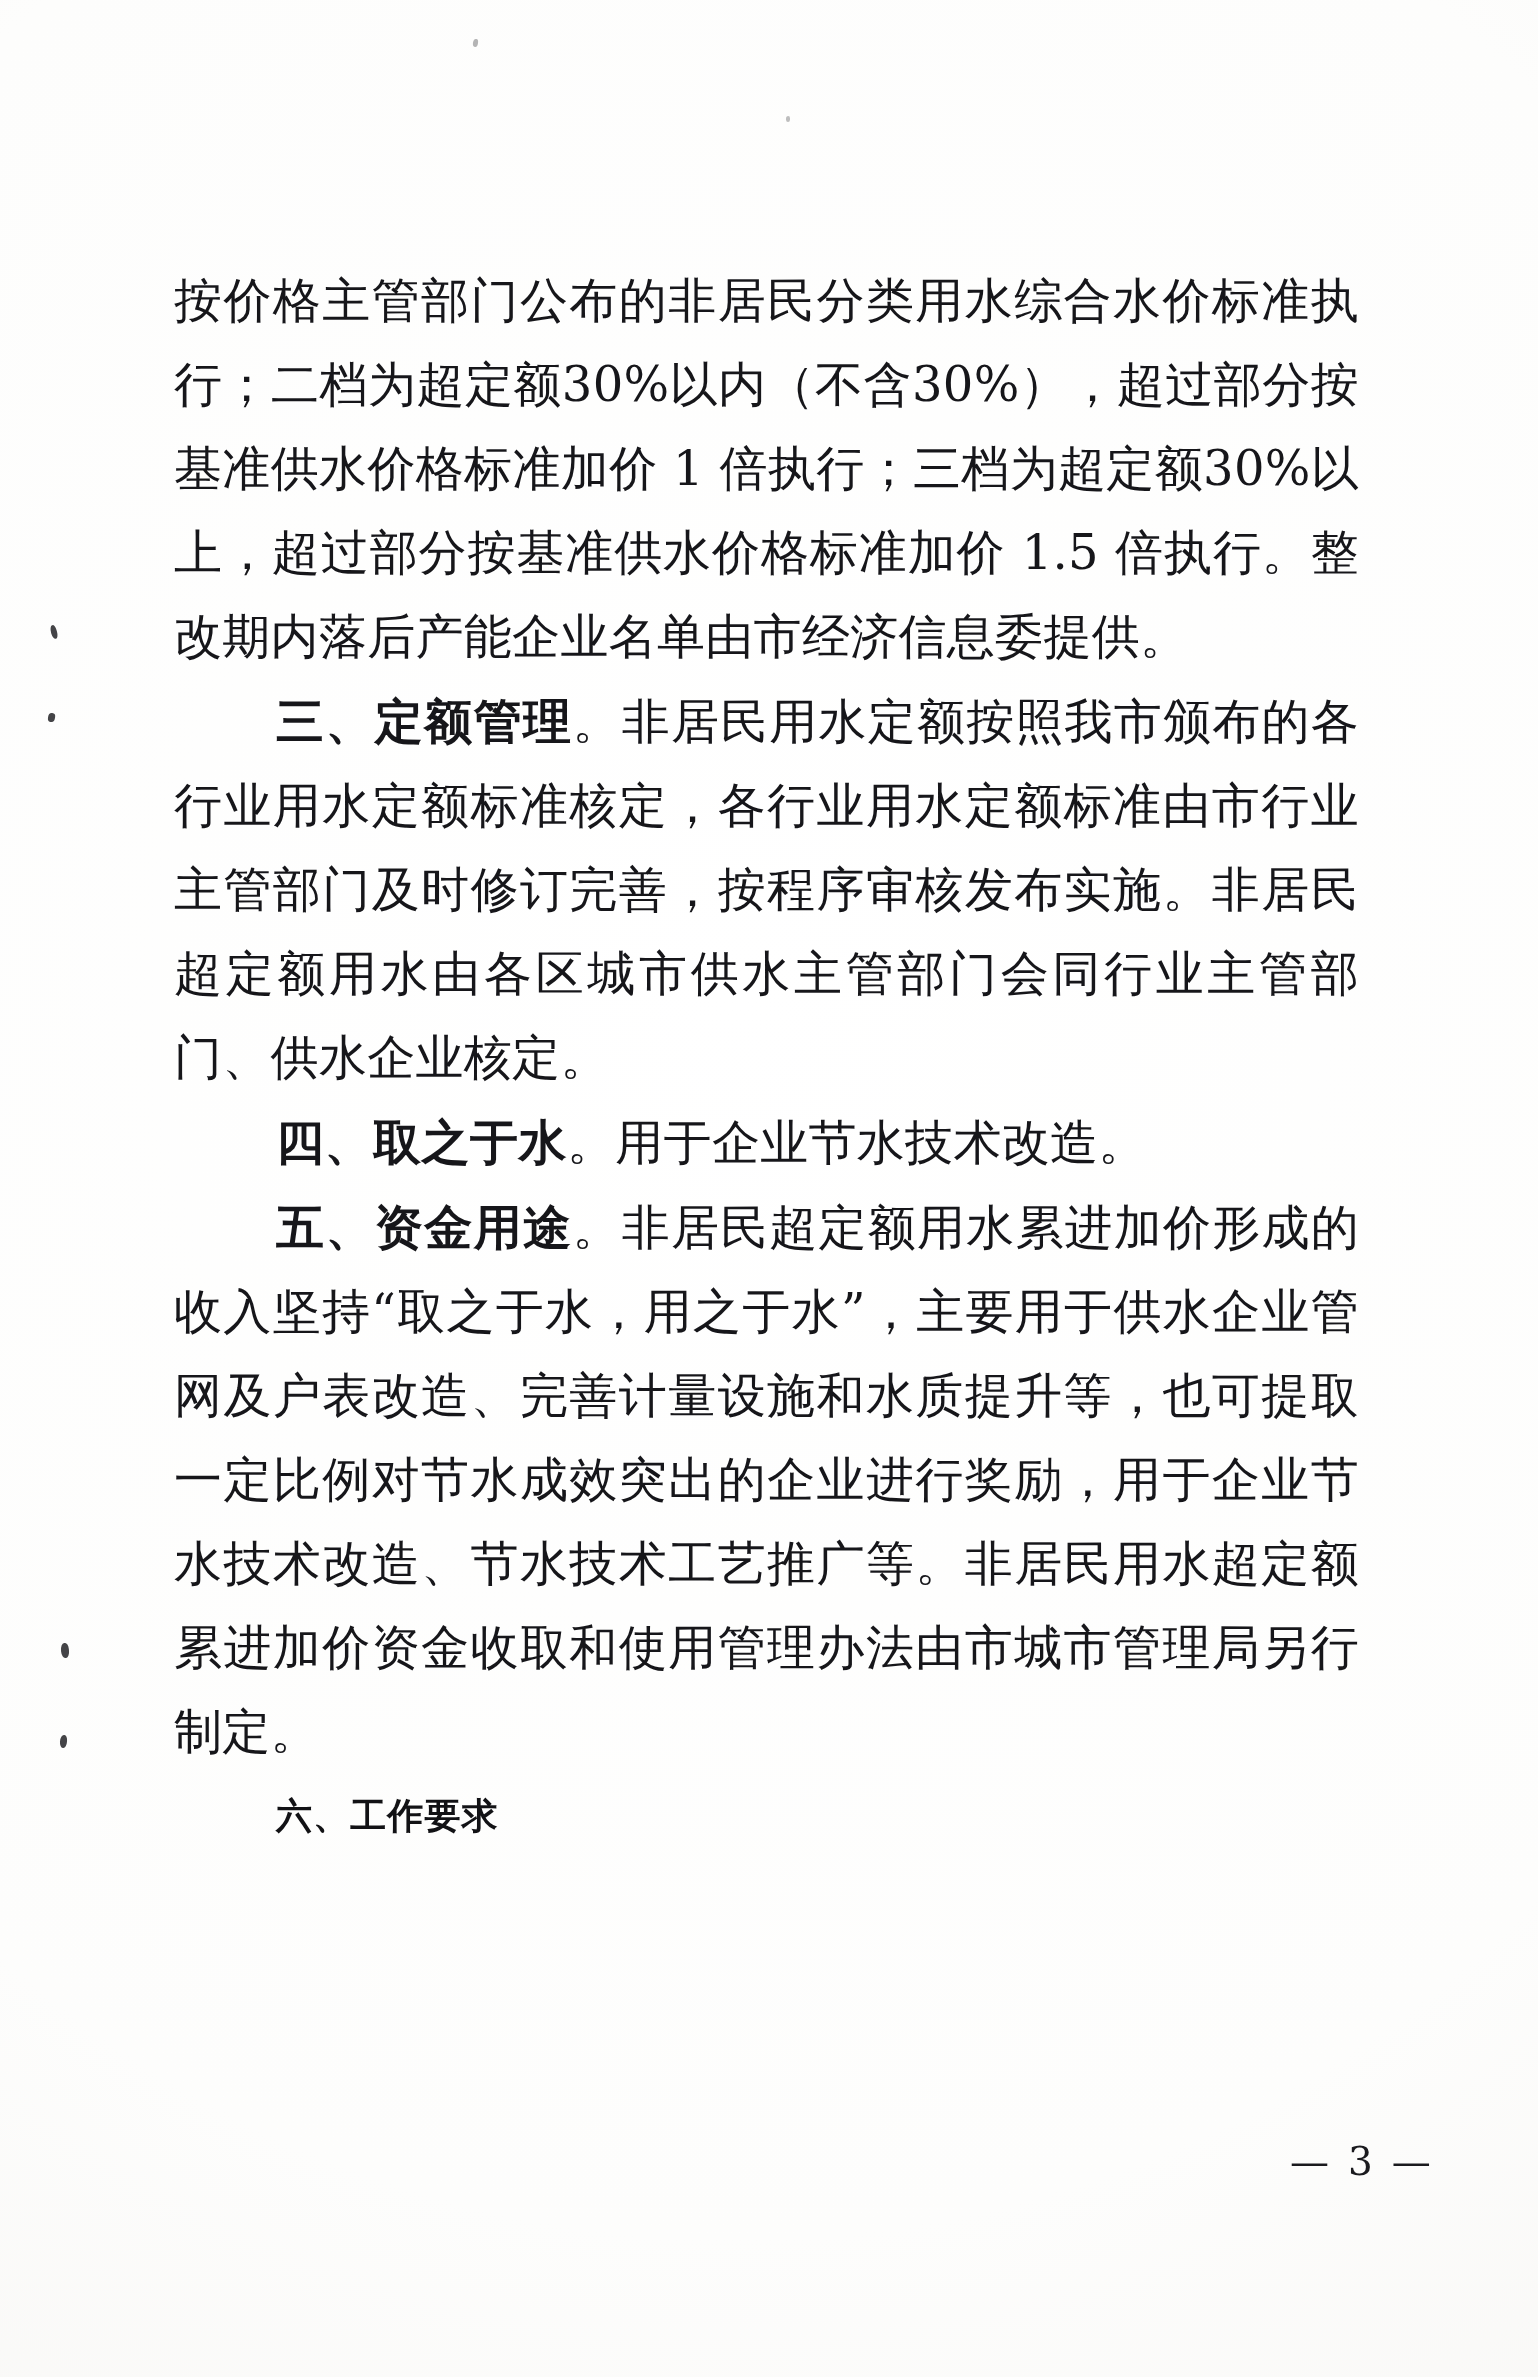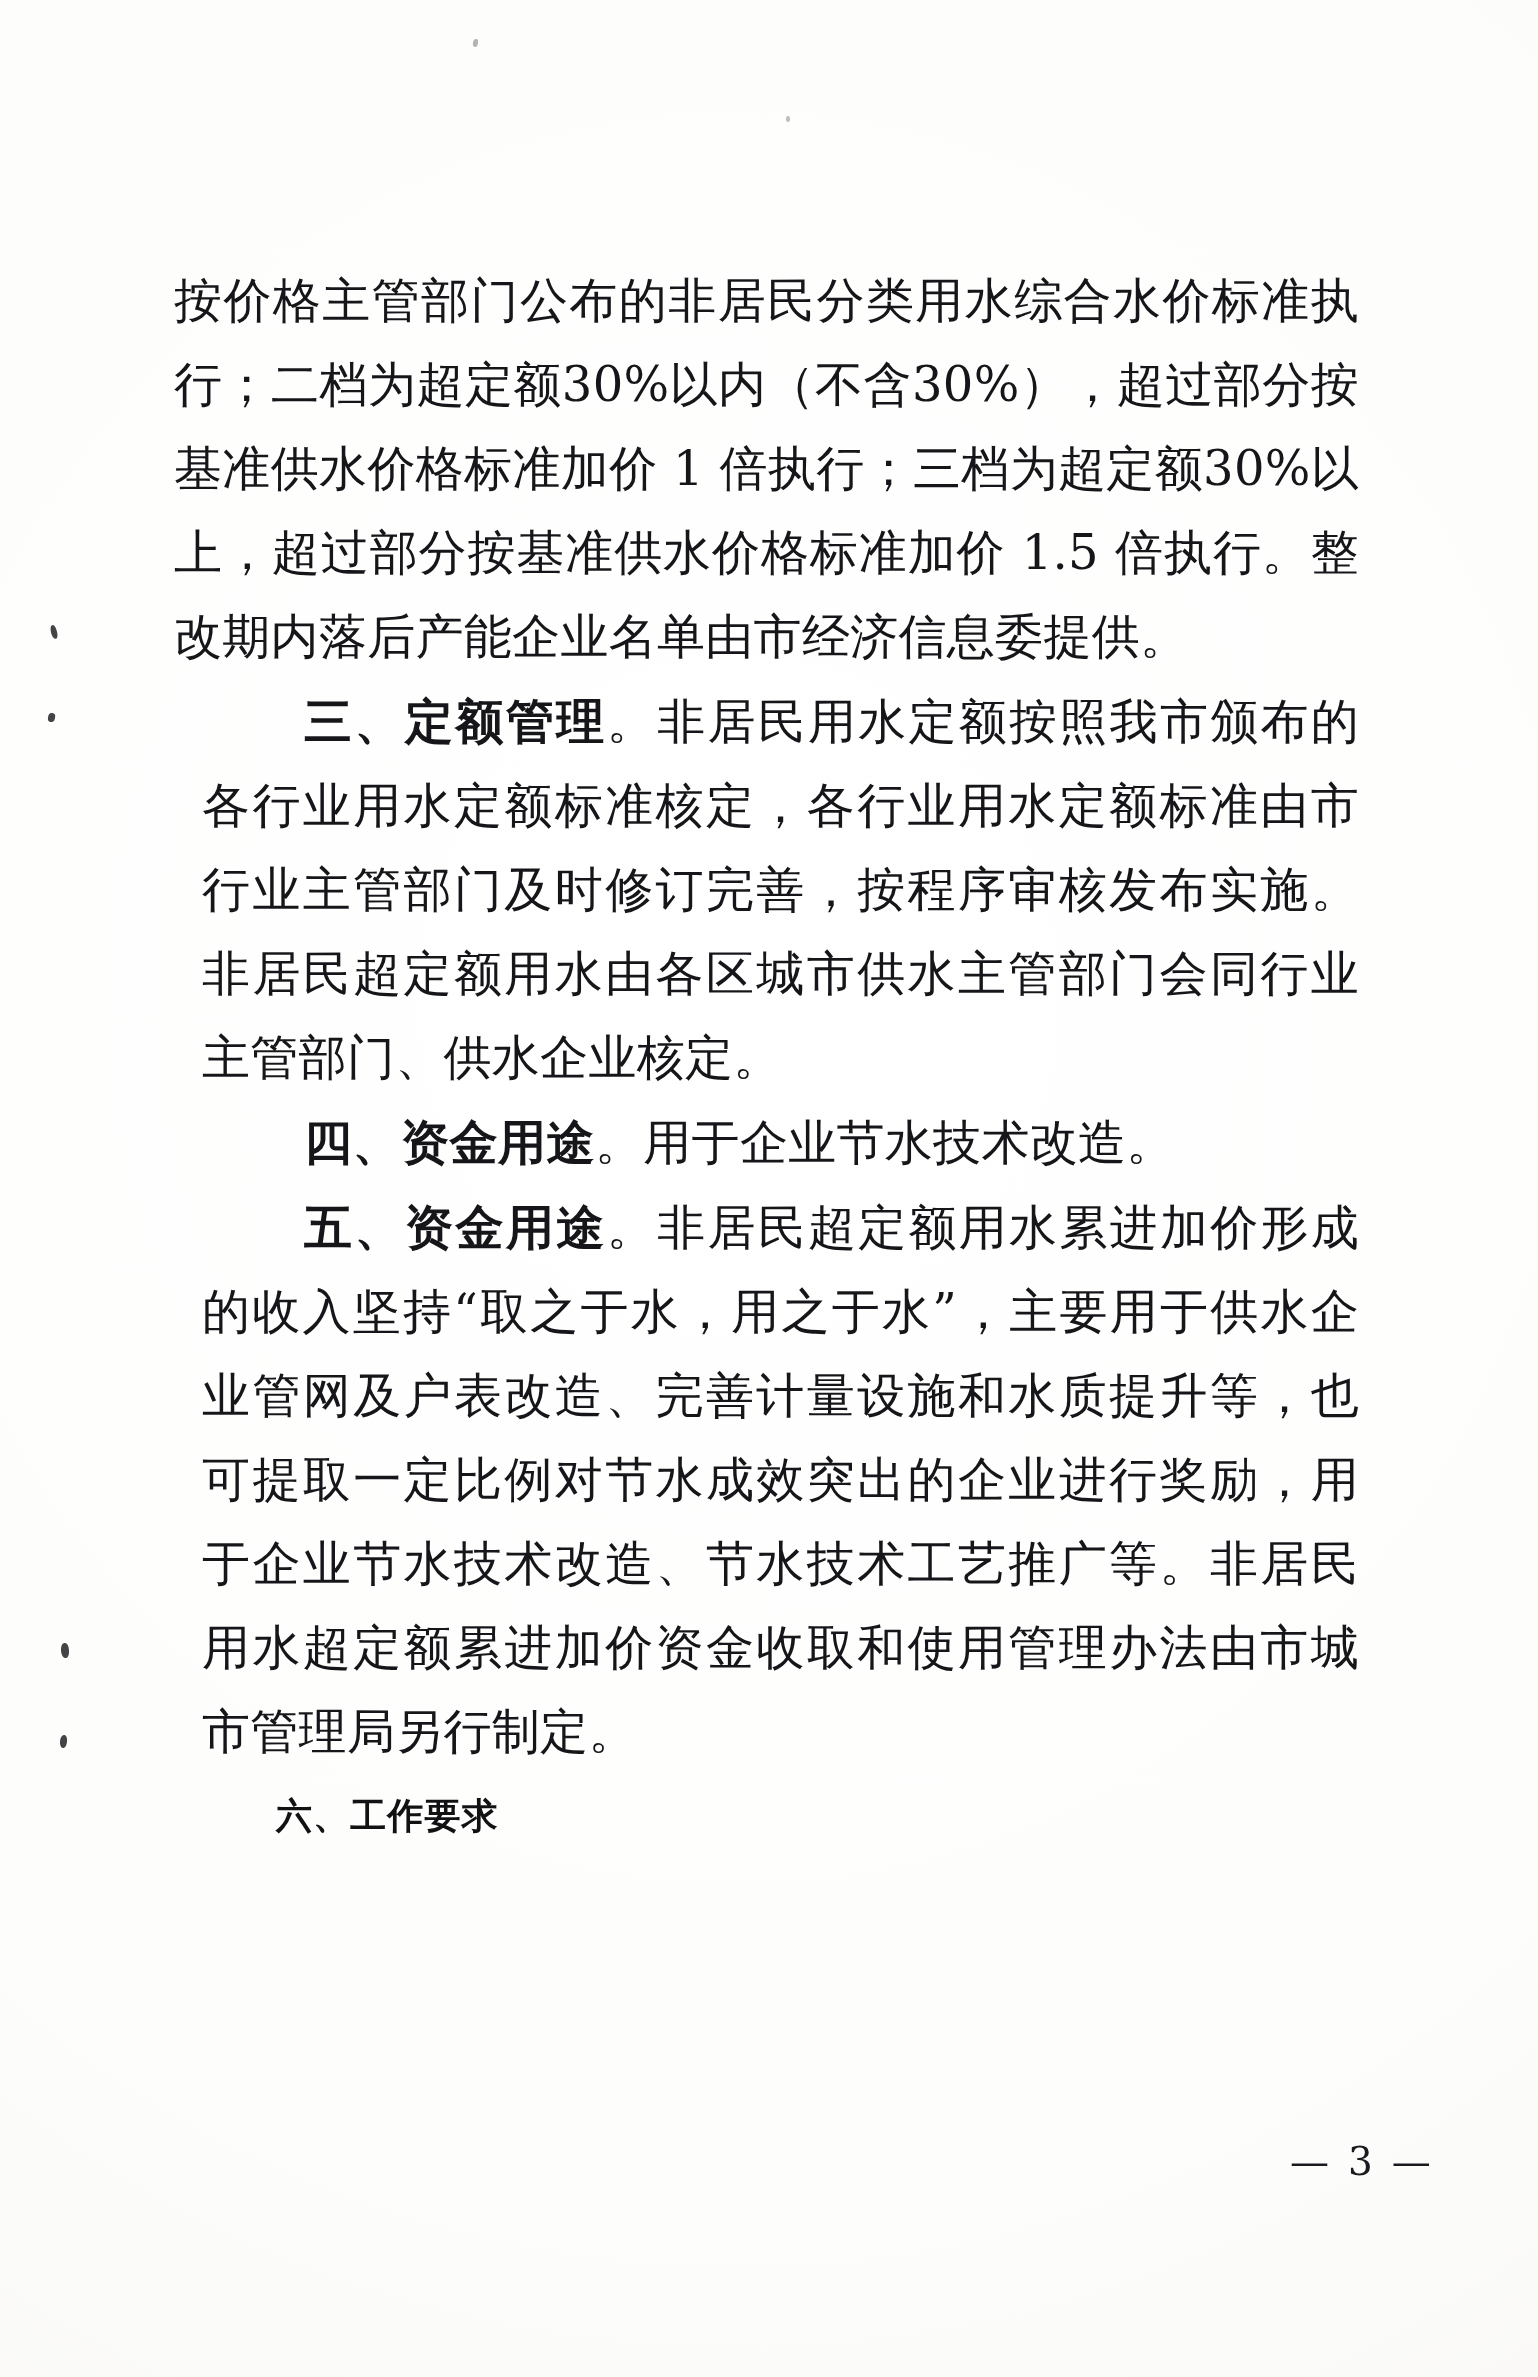--- a/index.html
+++ b/index.html
@@ -37,21 +37,21 @@
     margin: 0 0 1.1px 0;
     font-size: 48px;
     line-height: 84px;
     color: #16161a;
     text-align: justify;
     text-justify: inter-character;
     letter-spacing: 0.3px;
     word-break: break-all;
   }
 
-  .indent2 { text-indent: 102px; margin-left: 28px; }
+  .indent2 { text-indent: 102px; }
 
   
   .sec-head {
     font-family: "DejaVu Sans", "Liberation Sans", sans-serif;
     font-weight: bold;
     letter-spacing: 0.5px;
   }
 
   .heading-line {
     margin: 0 0 1.1px 0;
@@ -99,21 +99,21 @@
   <div class="speck" style="left:60px; top:1735px; width:6.6px; height:12.6px; transform:rotate(4deg);"></div>
   <div class="speck" style="left:473px; top:39px;  width:5px;  height:7.7px; opacity:0.35; transform:rotate(8deg);"></div>
   <div class="speck" style="left:786px;top:116px; width:4.4px;  height:5.5px; opacity:0.3;"></div>
 
   <div id="content">
 
     <p class="para">按价格主管部门公布的非居民分类用水综合水价标准执行；二档为超定额30%以内（不含30%），超过部分按基准供水价格标准加价 1 倍执行；三档为超定额30%以上，超过部分按基准供水价格标准加价 1.5 倍执行。整改期内落后产能企业名单由市经济信息委提供。</p>
 
     <p class="para indent2"><span class="sec-head">三、定额管理</span><span>。非居民用水定额按照我市颁布的各行业用水定额标准核定，各行业用水定额标准由市行业主管部门及时修订完善，按程序审核发布实施。非居民超定额用水由各区城市供水主管部门会同行业主管部门、供水企业核定。</span></p>
 
-    <p class="para indent2"><span class="sec-head">四、资金用途</span><span>。用于企业节水技术改造。</span></p>
+    <p class="para indent2"><span class="sec-head">四、取之于水</span><span>。用于企业节水技术改造。</span></p>
 
     <p class="para indent2"><span class="sec-head">五、资金用途</span><span>。非居民超定额用水累进加价形成的收入坚持“取之于水，用之于水”，主要用于供水企业管网及户表改造、完善计量设施和水质提升等，也可提取一定比例对节水成效突出的企业进行奖励，用于企业节水技术改造、节水技术工艺推广等。非居民用水超定额累进加价资金收取和使用管理办法由市城市管理局另行制定。</span></p>
 
     <p class="heading-line">六、工作要求</p>
 
 
   </div>
 
   <div id="page-number">— 3 —</div>
 

